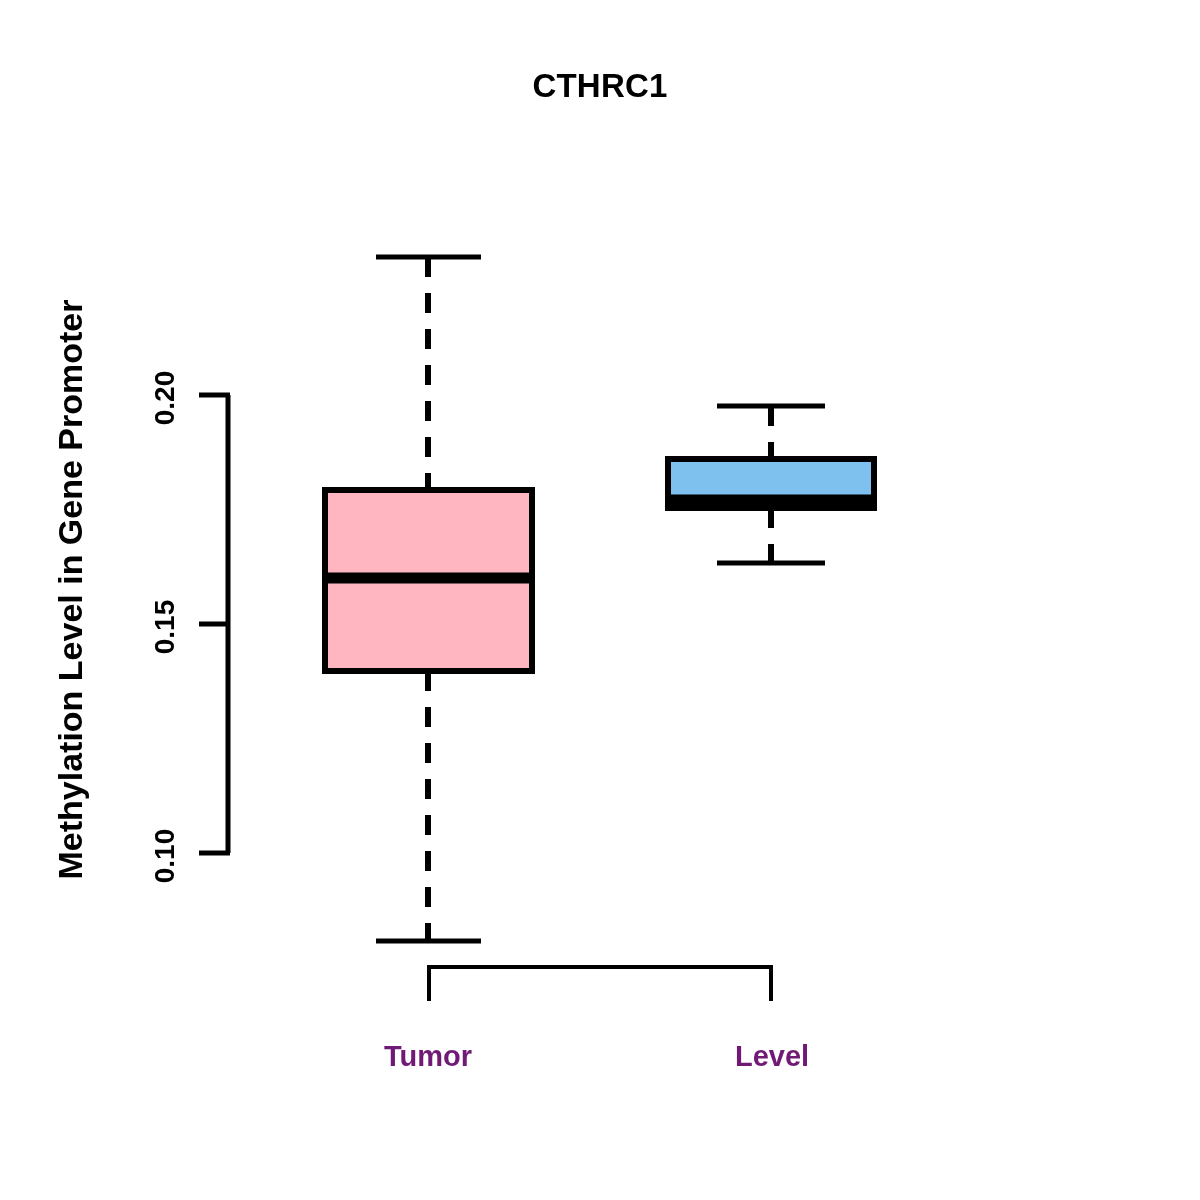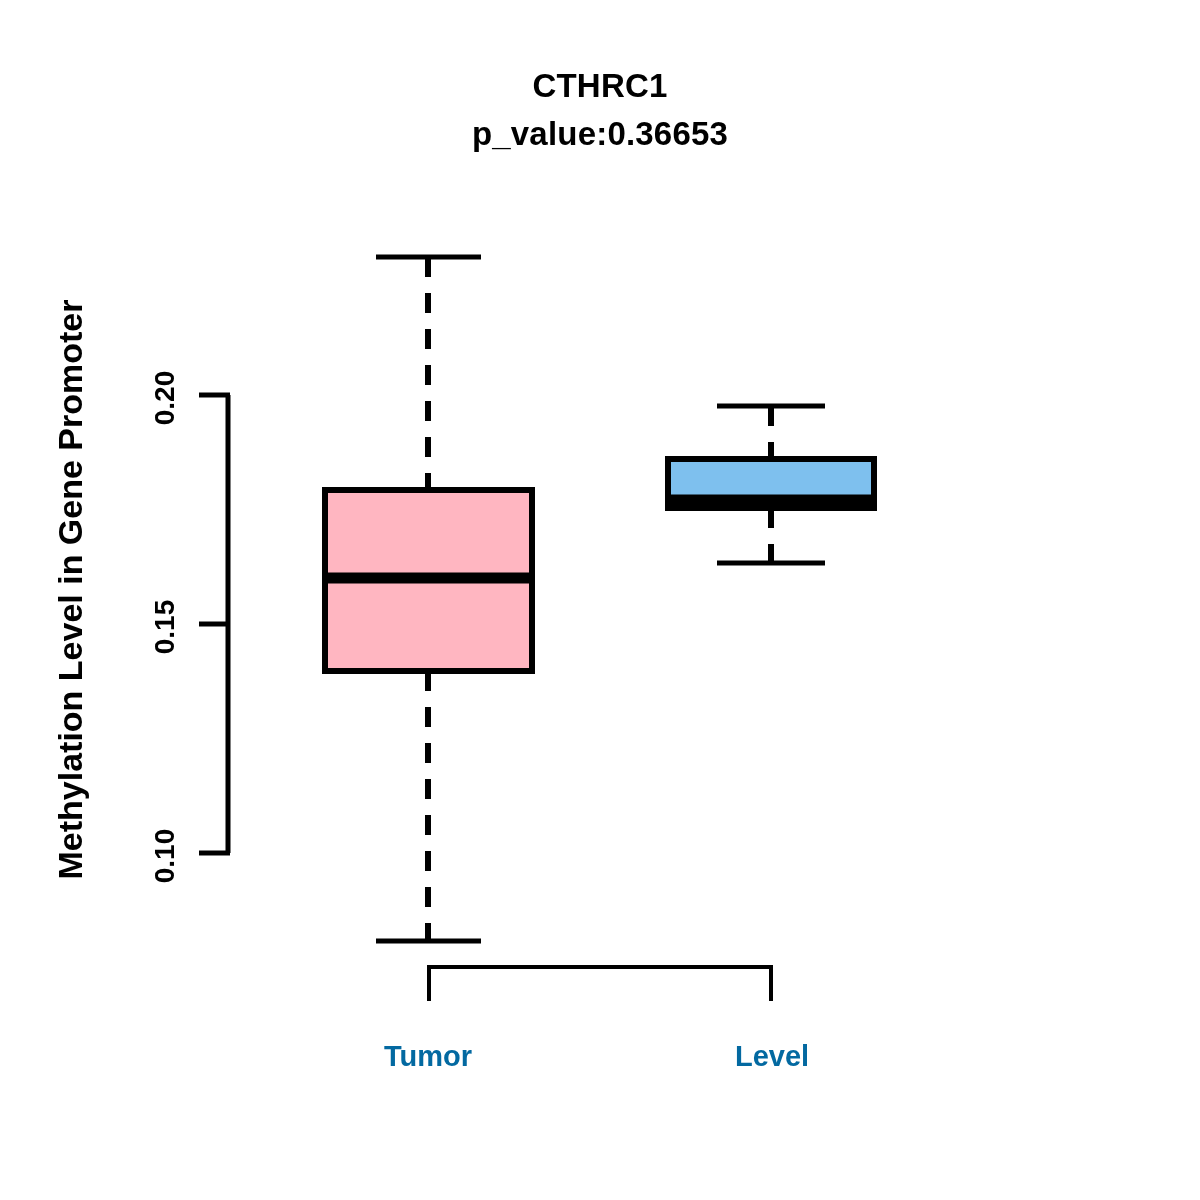--- a/index.html
+++ b/index.html
@@ -28,35 +28,34 @@
     position:absolute;
     font-size:28px; font-weight:bold; color:#000;
     transform:rotate(-90deg);
     transform-origin:center center;
     white-space:nowrap;
     text-align:center;
   }
 
   .xtick-label{
     position:absolute;
-    font-size:29px; font-weight:bold; color:#0369a1;
+    font-size:29px; font-weight:bold; color:#701a75;
     white-space:nowrap; text-align:center;
     transform:translateX(-50%);
   }
 
   svg.plot{position:absolute;left:0;top:0;width:1200px;height:1200px;}
 </style>
 </head>
 <body>
 
 <div id="root">
 
   <div class="title-block">
     <div>CTHRC1</div>
-    <div class="title-line2">p_value:0.36653</div>
   </div>
 
   <div class="ylab">Methylation Level in Gene Promoter</div>
 
   <div class="ytick-label" style="left:105px; top:382px; width:120px;">0.20</div>
   <div class="ytick-label" style="left:105px; top:611px; width:120px;">0.15</div>
   <div class="ytick-label" style="left:105px; top:840px; width:120px;">0.10</div>
 
   <div class="xtick-label" style="left:428px; top:1040px;">Tumor</div>
   <div class="xtick-label" style="left:772px; top:1040px;">Level</div>

